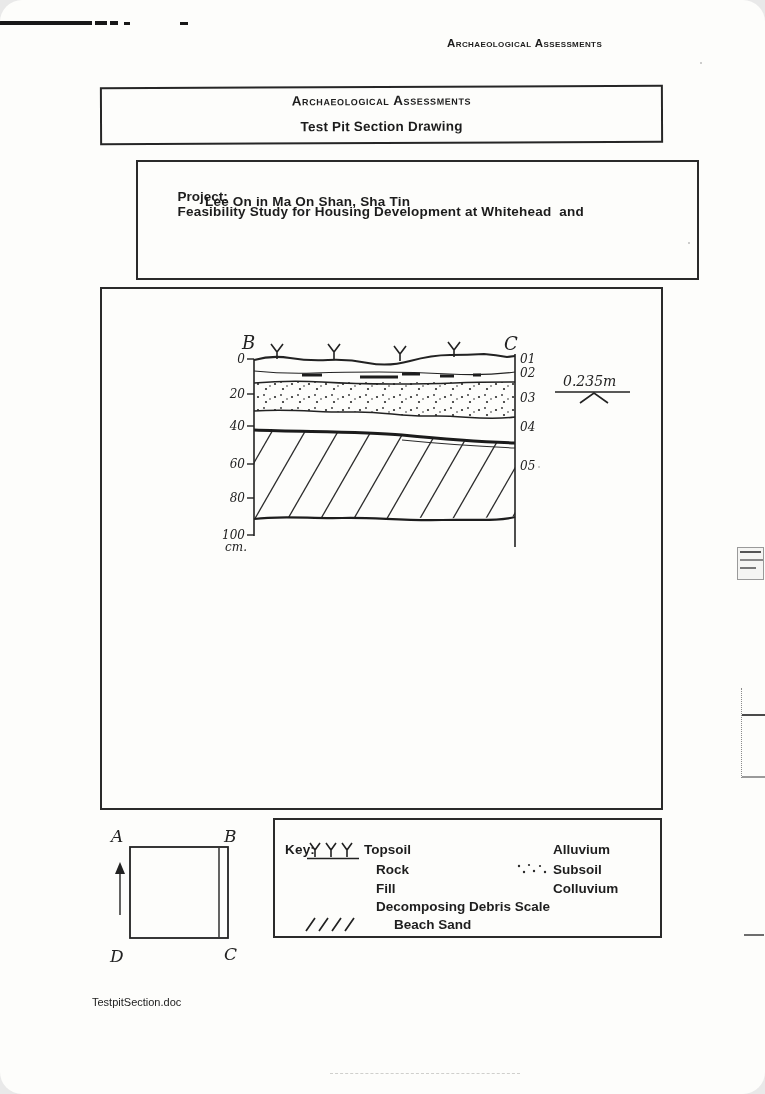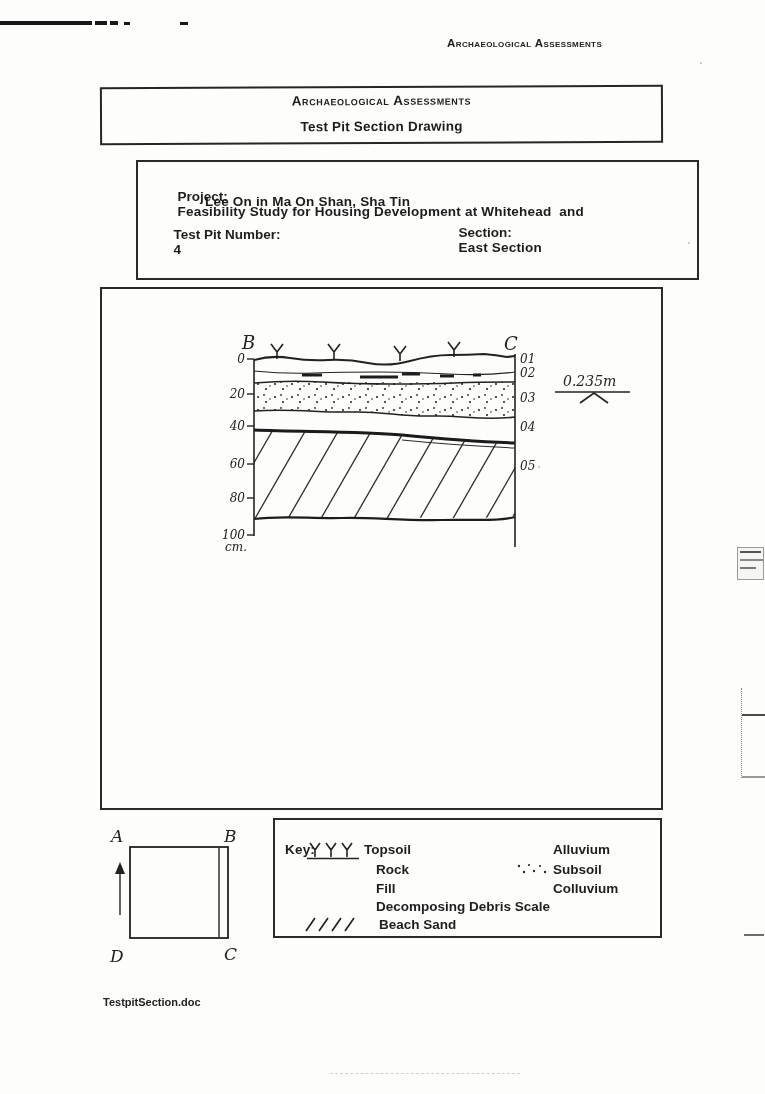--- a/index.html
+++ b/index.html
@@ -1,18 +1,18 @@
 <!DOCTYPE html>
 <html><head>
 <meta charset="utf-8">
 <style>
   * { margin:0; padding:0; box-sizing:border-box; }
   html,body { width:765px; height:1094px; }
   body { background:#e9e9e9; font-family:"Liberation Sans", sans-serif; }
-  .page { position:relative; width:765px; height:1094px; background:#fdfdfb; overflow:hidden; color:#1e1e1e; }
+  .page { position:relative; width:765px; height:1094px; background:#fdfdfb; overflow:hidden; color:#1e1e1e;border-radius:22px; }
 
   .typed { font-weight:700; color:#1c1c1c; letter-spacing:.2px; }
   .sc { font-variant:small-caps; }
   .hand { font-family:"DejaVu Serif", serif; font-style:italic; }
 
   
   .regbar { position:absolute; background:#181818; }
   .artifact { position:absolute; }
 
   .header-right { position:absolute; left:447px; top:37px; font-size:11.5px; letter-spacing:.4px; }
@@ -30,21 +30,21 @@
   .drawing-box { position:absolute; left:100px; top:287px; width:563px; height:523px; border:2px solid #2a2a2a; }
   .drawing-box svg { position:absolute; left:0; top:0; }
 
   .key-box { position:absolute; left:273px; top:818px; width:389px; height:120px; border:2px solid #2a2a2a; }
   .key-title { position:absolute; left:10px; top:22px; font-size:13.5px; }
   .key-label { position:absolute; font-size:13.5px; font-weight:700; white-space:nowrap; }
   .key-symbol { position:absolute; }
 
   .plan { position:absolute; left:105px; top:822px; width:150px; height:145px; }
 
-  .footer { position:absolute; left:103px; top:996px; font-size:11px; font-weight:700; color:#222; }
+  .footer { position:absolute; left:92px; top:996px; font-size:11px; font-weight:400; color:#222; }
 
   svg text.hand { font-family:"DejaVu Serif", serif; font-style:italic; fill:#222; }
 
   .punch-box { position:absolute; left:737px; top:547px; width:27px; height:33px; border:1px solid #9a9a9a; background:#f5f5f3; }
   .punch-line { position:absolute; left:2px; height:2px; }
   .dotted-v { position:absolute; left:741px; top:688px; height:90px; width:1px; border-left:1px dotted #8a8a8a; }
   .speck { position:absolute; background:#bdbdbd; width:2px; height:2px; border-radius:1px; }
 </style>
 </head>
 <body>
@@ -63,28 +63,20 @@
     <div class="t1 typed sc">Archaeological Assessments</div>
     <div class="t2 typed">Test Pit Section Drawing</div>
   </div>
 
   <div class="info-box">
     <div class="row" style="left:17px; top:12px;">
       <span class="lbl">Project:</span>
       <span class="typed">Feasibility Study for Housing Development at Whitehead  and</span>
     </div>
     <div class="row typed" style="left:67px; top:32px;">Lee On in Ma On Shan, Sha Tin</div>
-    <div class="row" style="left:13px; top:50px;">
-      <span class="lbl">Test Pit Number:</span>
-      <span class="typed">4</span>
-    </div>
-    <div class="row" style="left:298px; top:48px;">
-      <span class="lbl">Section:</span>
-      <span class="typed">East Section</span>
-    </div>
   </div>
 
   <div class="drawing-box">
     <svg width="559" height="519" viewBox="0 0 559 519">
       <defs>
         <pattern id="dots" width="17" height="13" patternUnits="userSpaceOnUse">
           <circle cx="3" cy="4" r="1.1" fill="#2a2a2a"></circle>
           <circle cx="11" cy="9" r="1.1" fill="#2a2a2a"></circle>
           <circle cx="9" cy="2" r="0.9" fill="#2a2a2a"></circle>
           <circle cx="15" cy="6" r="0.8" fill="#2a2a2a"></circle>
@@ -178,21 +170,21 @@
       <line x1="0" y1="17.5" x2="52" y2="17.5" stroke="#222" stroke-width="1.6"></line>
     </svg>
     <svg class="key-symbol" style="left:27px; top:96px;" width="54" height="17">
       <path d="M4,15 L13,2 M17,15 L26,2 M30,15 L39,2 M43,15 L52,2" fill="none" stroke="#222" stroke-width="1.7"></path>
     </svg>
 
     <div class="key-label" style="left:89px; top:22px;text-align:right;">Topsoil</div>
     <div class="key-label" style="left:101px; top:42px;text-align:center;">Rock</div>
     <div class="key-label" style="left:101px; top:61px;">Fill</div>
     <div class="key-label" style="left:101px; top:79px;">Decomposing Debris Scale</div>
-    <div class="key-label" style="left:104px; top:97px;">Beach Sand</div>
+    <div class="key-label" style="left:119px; top:97px;">Beach Sand</div>
 
     <svg class="key-symbol" style="left:240px; top:40px;" width="34" height="18">
       <g fill="#2a2a2a">
         <circle cx="4" cy="6" r="1.2"></circle>
           <circle cx="9" cy="12" r="1.2"></circle>
           <circle cx="14" cy="5" r="1.1"></circle>
         <circle cx="19" cy="11" r="1.2"></circle>
           <circle cx="25" cy="6" r="1.1"></circle>
           <circle cx="30" cy="12" r="1.2"></circle>
       </g>

